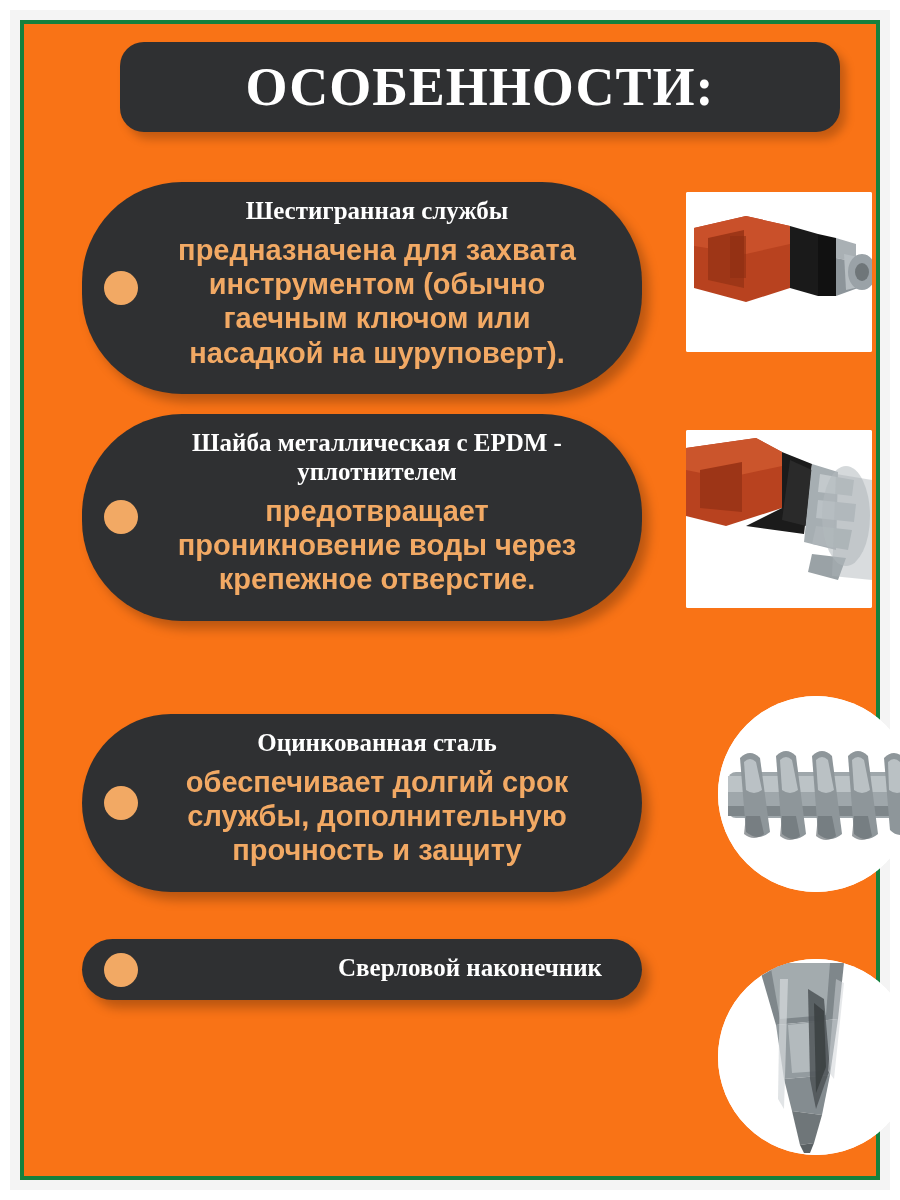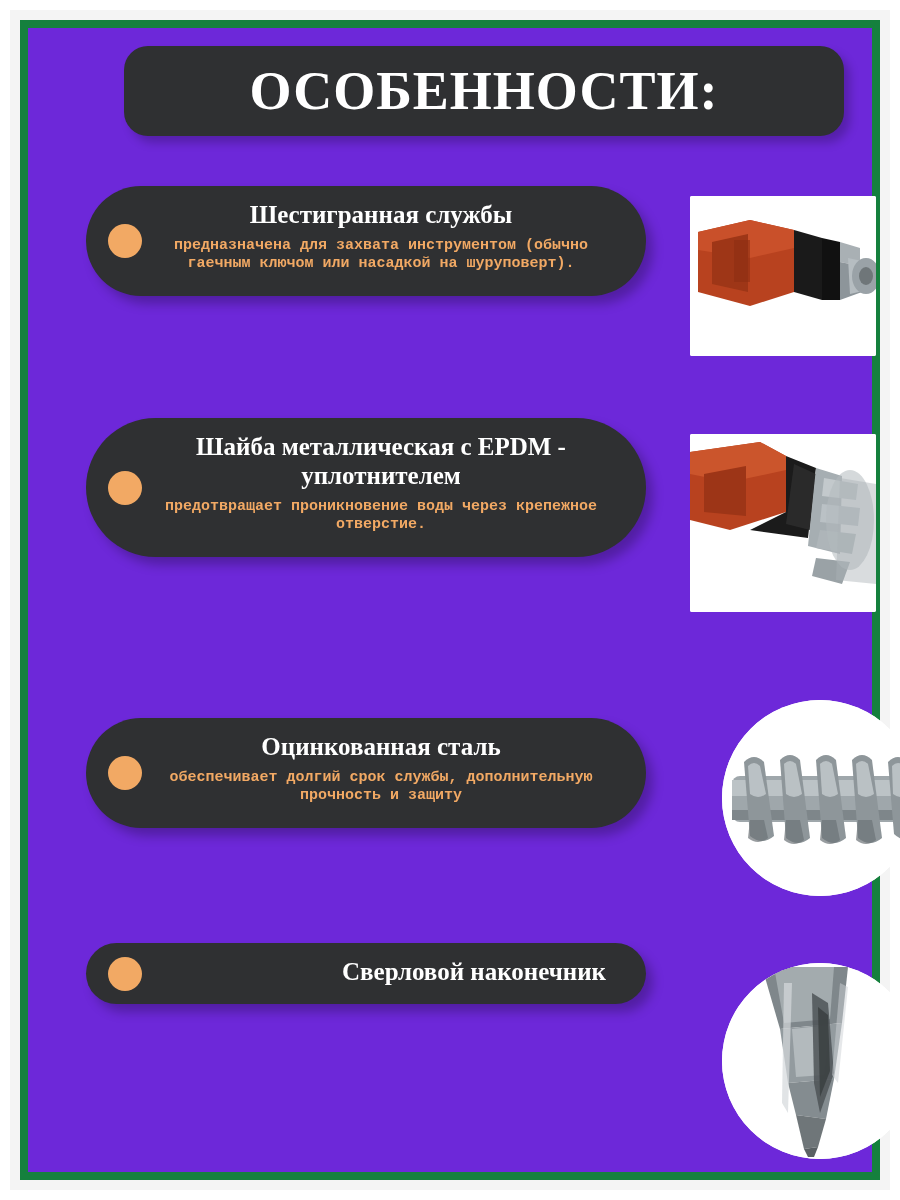--- a/index.html
+++ b/index.html
@@ -20,22 +20,22 @@
     background: #f4f4f4;
     box-sizing: border-box;
     border: 10px solid #ffffff;
   }
   .page-inner {
     position: absolute;
     left: 10px;
     top: 10px;
     right: 10px;
     bottom: 10px;
-    border: 8px solid #15803d;
-    background: #6d28d9;
+    border: 4px solid #15803d;
+    background: #f97316;
     box-sizing: border-box;
   }
 
   
   .title-wrap {
     position: absolute;
     left: 96px;
     top: 18px;
     width: 720px;
     height: 90px;
@@ -91,24 +91,24 @@
     color: #ffffff;
     font-weight: bold;
     font-size: 25px;
     line-height: 1.16;
     margin: 0 0 2px 0;
     font-family: "Liberation Serif", serif;
   }
   .card-body {
     color: #f2a964;
     font-weight: bold;
-    font-size: 15px;
+    font-size: 29px;
     line-height: 1.18;
     margin: 8px;
-    font-family: Liberation Mono, monospace;
+    font-family: Liberation Sans, sans-serif;
   }
 
   
   .photo {
     position: absolute;
     background: #ffffff;
     overflow: hidden;
   }
   .photo.circle {
     border-radius: 50%;

